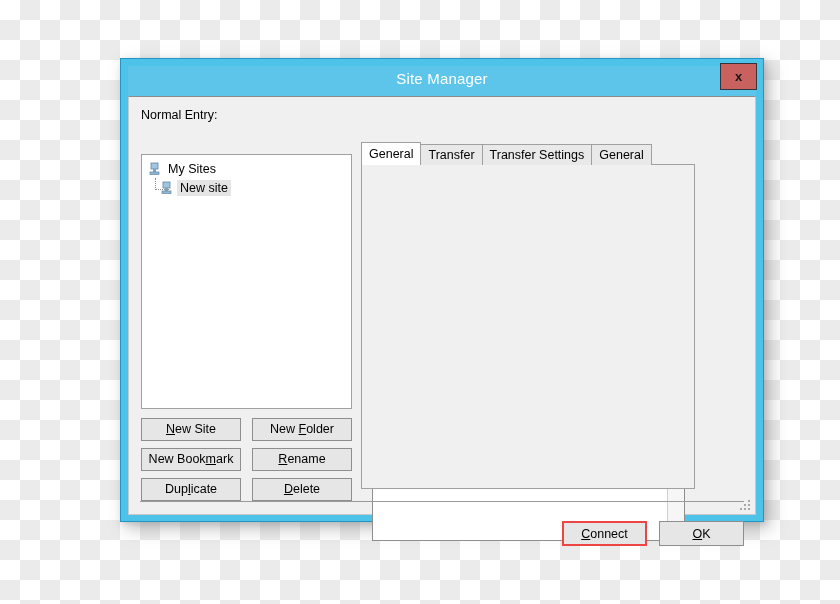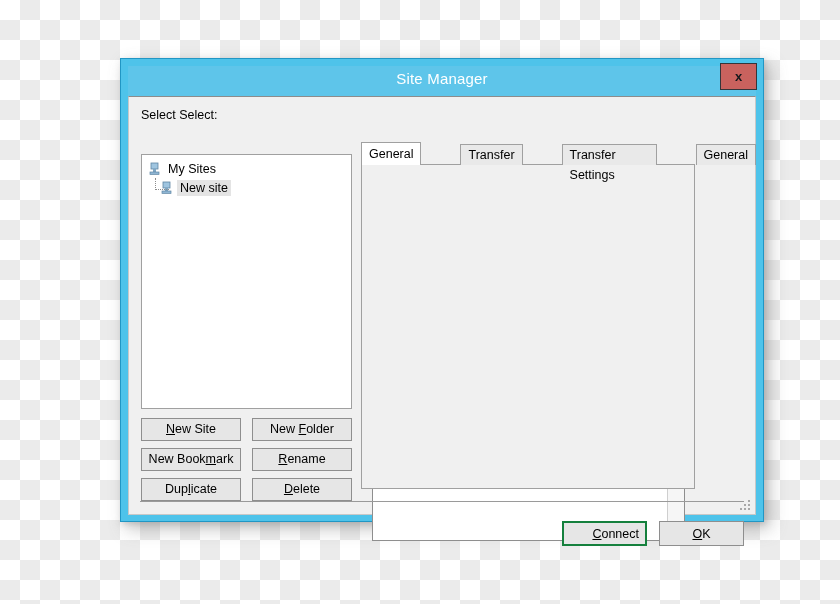--- a/index.html
+++ b/index.html
@@ -144,21 +144,20 @@
 
   
   #tabstrip {
     position: absolute;
     left: 232px;
     top: 46px;
     height: 22px;
     display: flex;
     align-items: flex-end;
     z-index: 3;
-    gap: 40px;
   }
   .tab {
     height: 21px;
     padding: 0 7px;
     font-size: 12.5px;
     color: #000;
     line-height: 20px;
     background: #e9e9e9;
     border: 1px solid #a0a0a0;
     border-bottom: none;
@@ -304,22 +303,21 @@
     height: 25px;
     background: #e6e6e6;
     border: 1px solid #8e8e8e;
     font-family: "Liberation Sans", sans-serif;
     font-size: 12.5px;
     color: #000;
     cursor: pointer;
     box-sizing: border-box;
   }
   .fbtn.default {
-    border: 2px solid #15803d;
-    text-align: right;
+    border: 2px solid #ef4444;
   }
   #resize-grip {
     position: absolute;
     right: 3px;
     bottom: 2px;
     width: 13px;
     height: 13px;
   }
   u { text-decoration: underline; }
 </style>
@@ -328,21 +326,21 @@
 
 <div id="dialog">
 
   <div id="titlebar">
     <div id="title-text">Site Manager</div>
     <div id="close-button">x</div>
   </div>
 
   <div id="dialog-body">
 
-    <div id="select-entry-label">Select Select:</div>
+    <div id="select-entry-label">Normal Entry:</div>
 
     <div id="tree-panel">
       <div class="tree-row" id="tree-root">
         <svg class="svr-icon" viewBox="0 0 13 14">
           <rect x="3" y="1" width="7" height="6" fill="#9fc5e0" stroke="#5f86a4" stroke-width="0.8"></rect>
           <rect x="5" y="7" width="3" height="3" fill="#7fa7c4"></rect>
           <rect x="2" y="10" width="9" height="2.4" fill="#8fb6d4" stroke="#5f86a4" stroke-width="0.7"></rect>
         </svg>
         <span class="tree-label">My Sites</span>
       </div>

